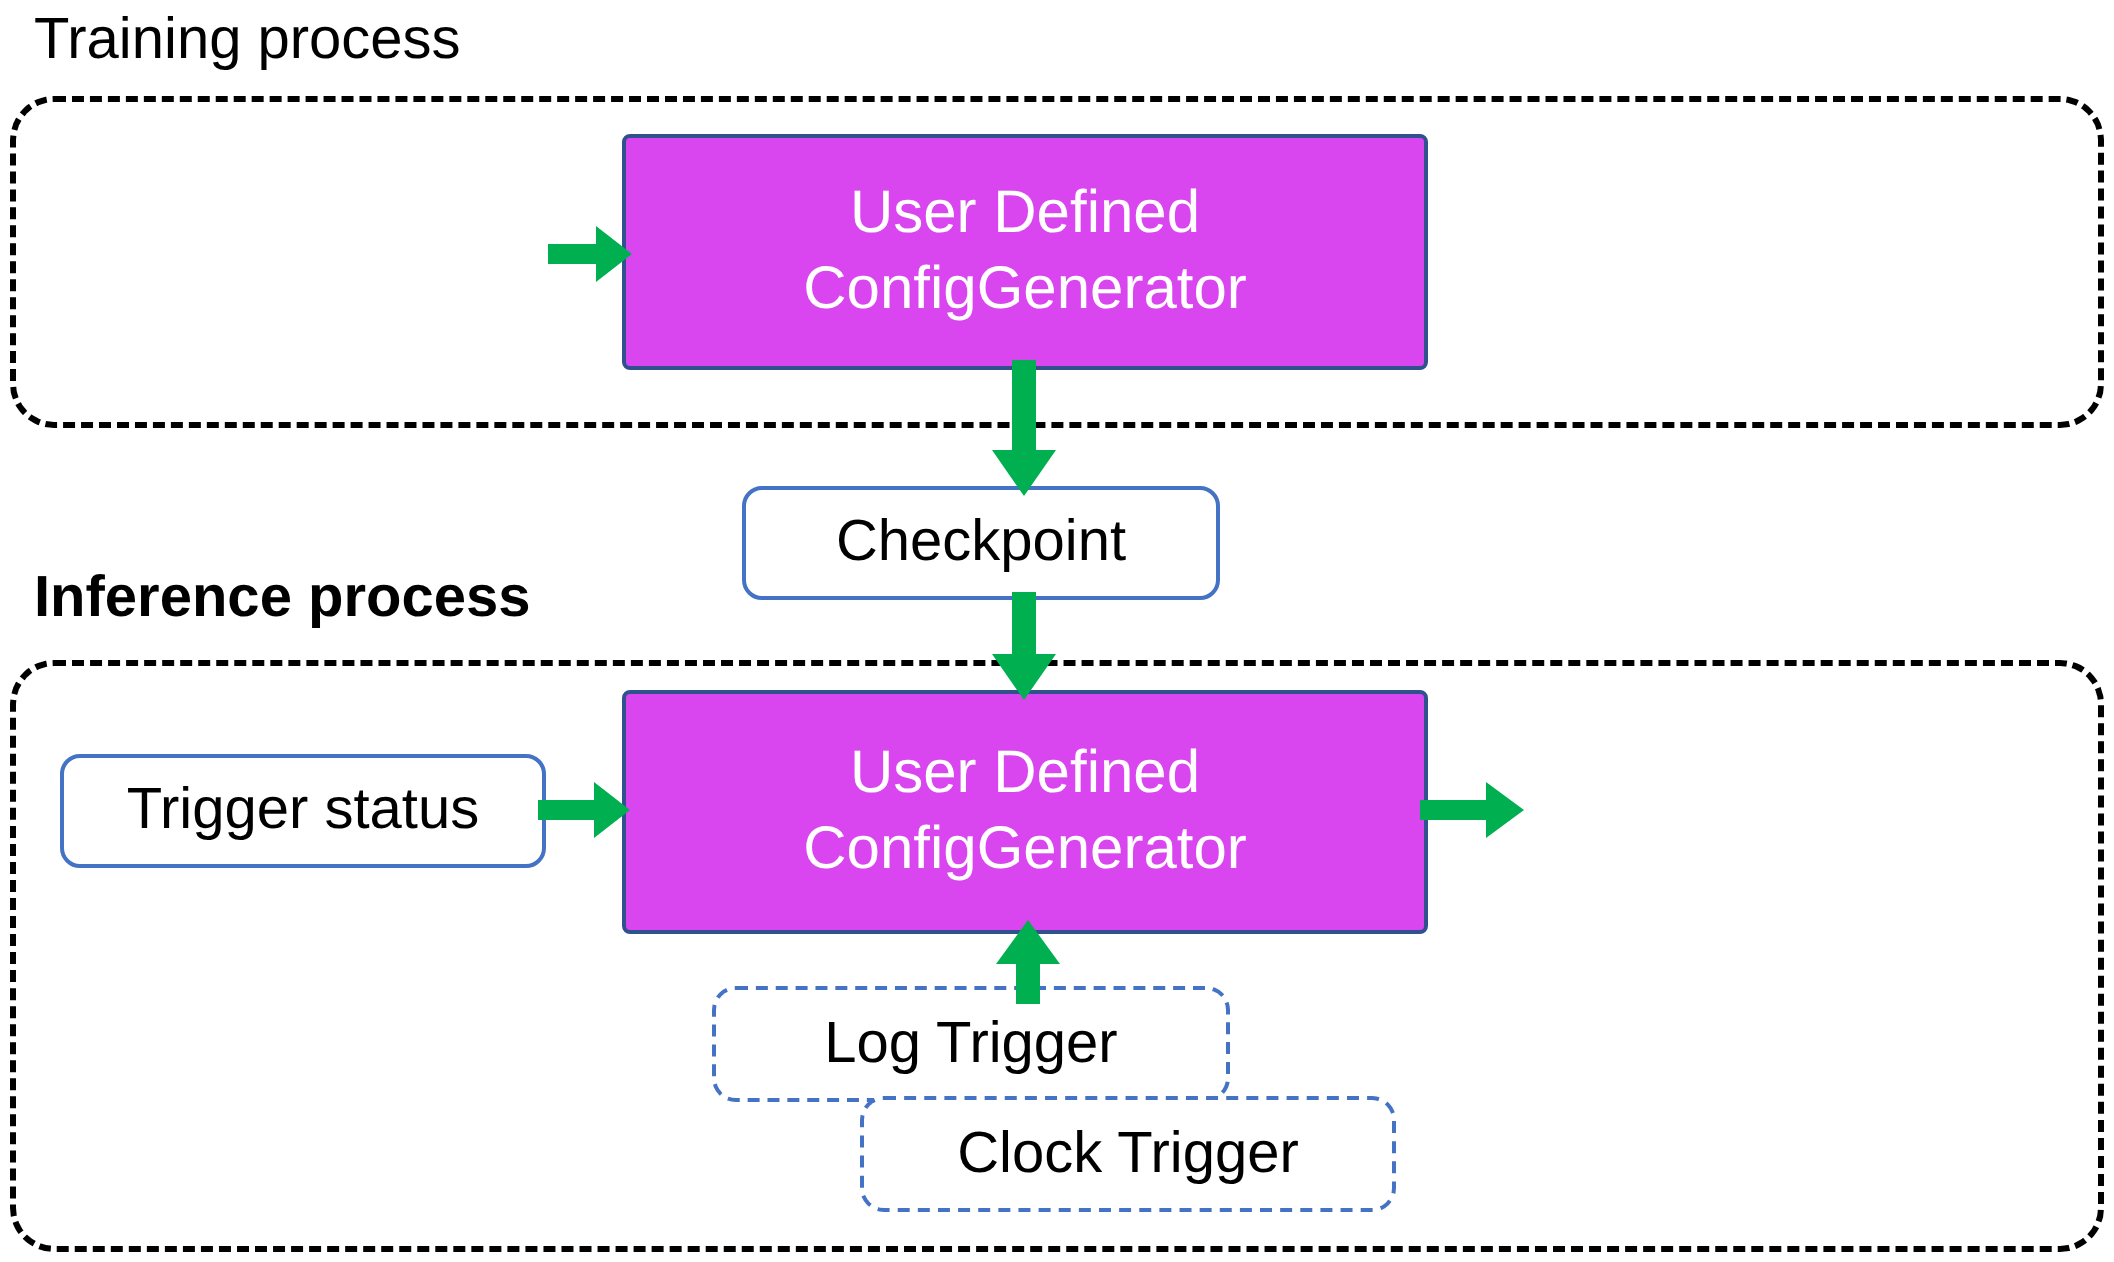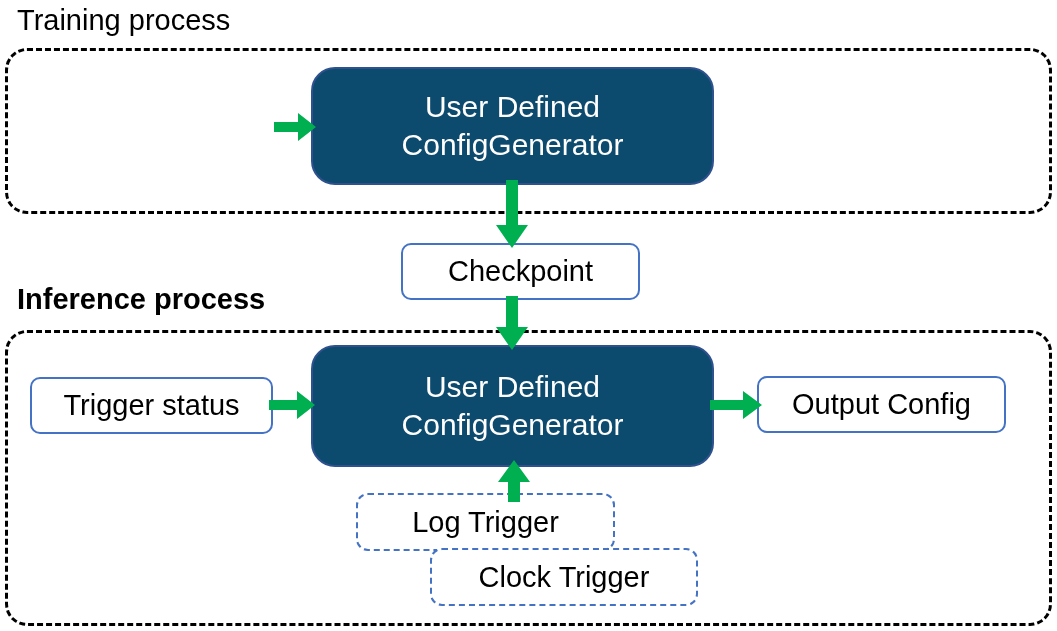--- a/index.html
+++ b/index.html
@@ -60,30 +60,30 @@
     display: flex;
     align-items: center;
     justify-content: center;
     color: #000000;
     font-size: 29px;
     line-height: 1.1;
     white-space: nowrap;
     z-index: 3;
   }
   #box-training-data { left: 39px; top: 99px;  width: 239px; height: 57px; }
-  #box-checkpoint    { left: 401px; top: 243px; width: 239px; height: 57px; }
+  #box-checkpoint    { left: 371px; top: 243px; width: 239px; height: 57px; }
   #box-current-status{ left: 30px; top: 377px; width: 243px; height: 57px; }
   #box-output-config { left: 757px; top: 376px; width: 249px; height: 57px; }
 
   
   .generator-box {
     position: absolute;
-    background: #0c4a6e;
+    background: #d946ef;
     border: 2px solid #2F528F;
-    border-radius: 24px;
+    border-radius: 4px;
     display: flex;
     flex-direction: column;
     align-items: center;
     justify-content: center;
     color: #ffffff;
     font-size: 30px;
     line-height: 1.28;
     z-index: 4;
     text-align: center;
   }
@@ -155,23 +155,20 @@
 
   <div class="node-box" id="box-current-status">
     <span>Trigger status</span>
   </div>
 
   <div class="generator-box" id="box-generator-inference">
     <span class="gen-line">User Defined</span>
     <span class="gen-line">ConfigGenerator</span>
   </div>
 
-  <div class="node-box" id="box-output-config">
-    <span>Output Config</span>
-  </div>
 
   <svg class="arrow" id="arrow-current-status-to-generator" viewBox="0 0 46 34" preserveAspectRatio="none">
     <path d="M0,12 L28,12 L28,3 L46,17 L28,31 L28,22 L0,22 Z" fill="#00B050"></path>
   </svg>
 
   <svg class="arrow" id="arrow-generator-to-output" viewBox="0 0 52 34" preserveAspectRatio="none">
     <path d="M0,12 L33,12 L33,3 L52,17 L33,31 L33,22 L0,22 Z" fill="#00B050"></path>
   </svg>
 
   <svg class="arrow" id="arrow-trigger-to-generator" viewBox="0 0 34 42" preserveAspectRatio="none">

